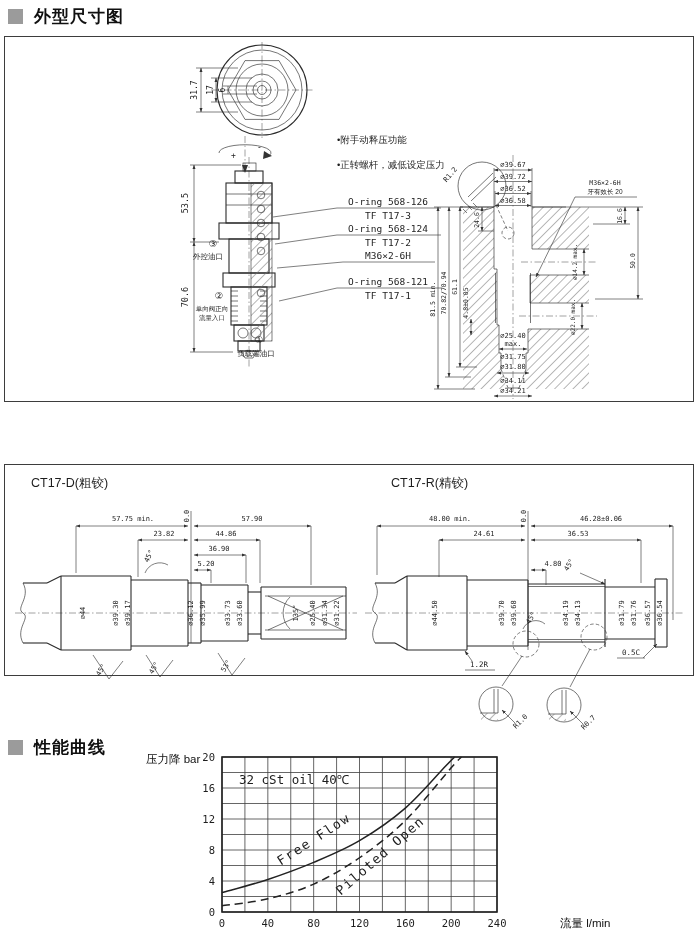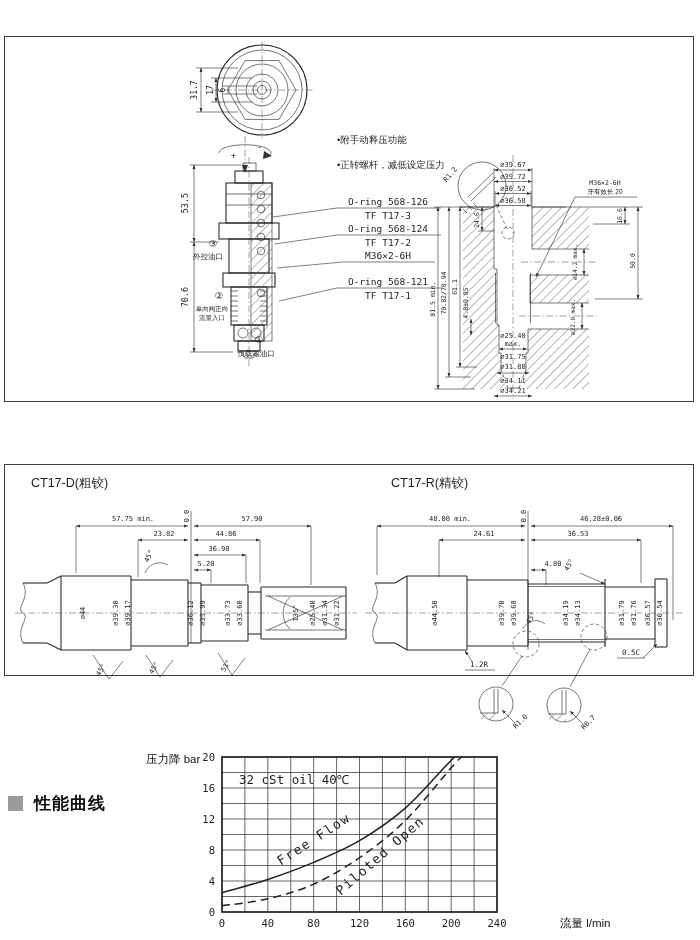--- a/index.html
+++ b/index.html
@@ -24,20 +24,24 @@
   .grid{stroke:#3f3f3f;stroke-width:.8;fill:none}
   .axlabel{font-size:11.5px;fill:#111}
   .anno{font-size:12.5px}
   .clabel{font-size:13px;letter-spacing:1.5px}
 </style>
 </head>
 <body>
 
 <div class="page">
 
+  <div class="sec" style="top:5px;">
+    <div class="sq"></div>
+    <div class="ttl cjk">外型尺寸图</div>
+  </div>
 
   <div class="frame" style="top:36px;height:366px;">
   <svg width="687" height="363" viewBox="0 0 687 363">
     <defs>
       <marker id="ma1" viewBox="0 0 10 10" refX="9.2" refY="5" markerWidth="7" markerHeight="7" orient="auto-start-reverse">
         <path d="M0,1.6 L10,5 L0,8.4 z" fill="#333"></path>
       </marker>
       <pattern id="h1" width="6.5" height="6.5" patternUnits="userSpaceOnUse" patternTransform="rotate(45)">
         <line x1="0" y1="0" x2="0" y2="6.5" stroke="#6e6e6e" stroke-width="1"></line>
       </pattern>
@@ -409,21 +413,21 @@
         <line class="ol tl" x1="561" y1="225" x2="561" y2="249"></line>
         <line class="ol tl" x1="543" y1="249" x2="561" y2="249"></line>
         <polygon fill="url(#h2)" points="544,249 561,249 561,256 544,256"></polygon>
         <line class="dl" x1="565" y1="246" x2="578" y2="259" marker-start="url(#ma2)"></line>
         <text class="t7" transform="rotate(-45 585 259)" x="585" y="259" text-anchor="middle">R0.7</text>
       </g>
     </g>
   </svg>
   </div>
 
-  <div class="sec" style="top:792px;">
+  <div class="sec" style="top:736px;">
     <div class="sq"></div>
     <div class="ttl cjk">性能曲线</div>
   </div>
 
   <svg id="perf-chart" style="position:absolute;left:140px;top:746px;" width="556" height="192" viewBox="0 0 556 192">
     <g id="chart-gen">
         <line x1="82" y1="11" x2="82" y2="166" class="grid"></line>
         <line x1="104.91666666666666" y1="11" x2="104.91666666666666" y2="166" class="grid"></line>
         <line x1="127.83333333333333" y1="11" x2="127.83333333333333" y2="166" class="grid"></line>
         <line x1="150.75" y1="11" x2="150.75" y2="166" class="grid"></line>

